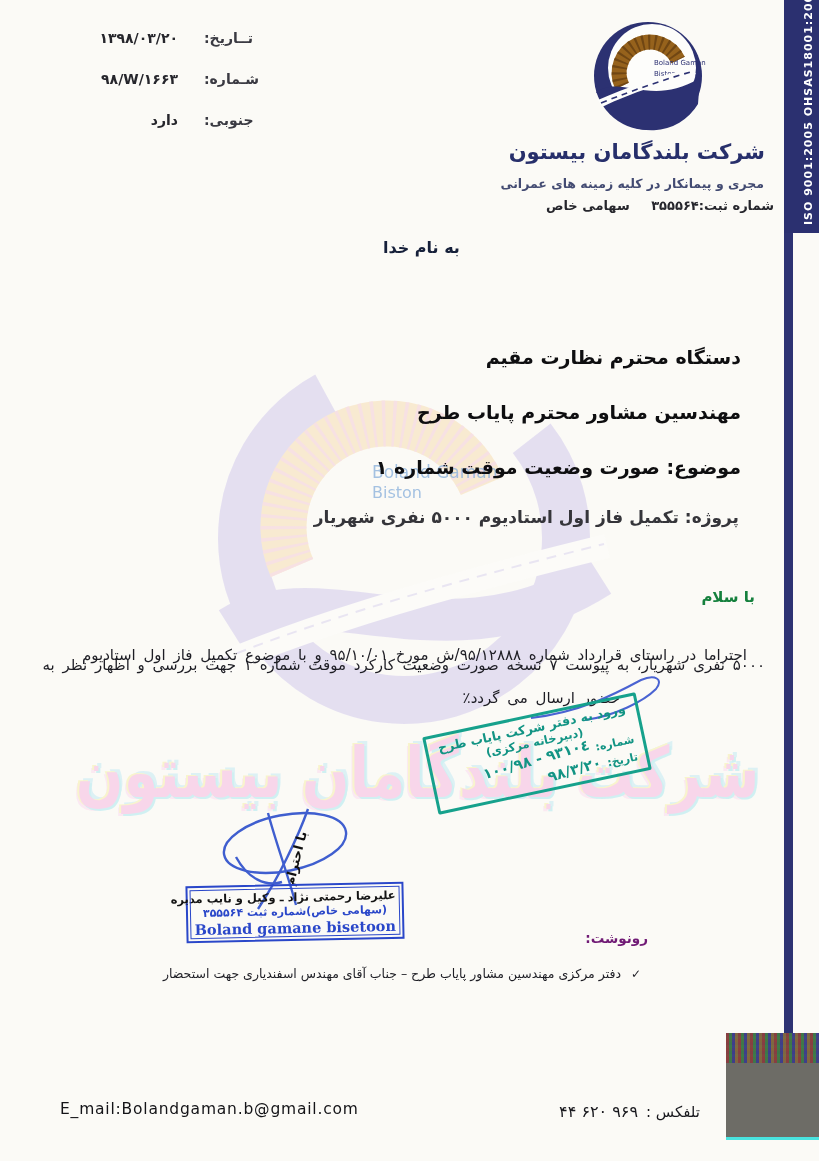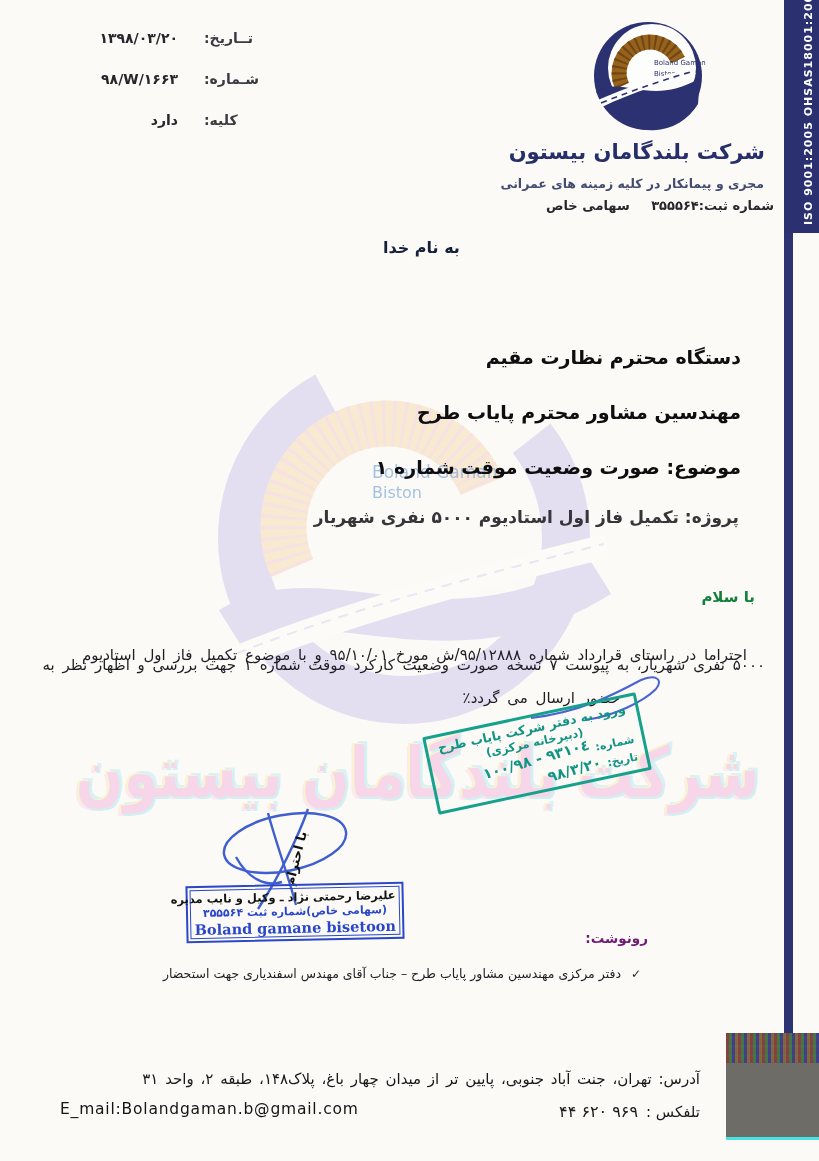--- a/index.html
+++ b/index.html
@@ -107,21 +107,21 @@
     <div class="meta-row">
       <span class="meta-value" dir="ltr">۱۳۹۸/۰۳/۲۰</span>
       <span class="meta-label">تــاریخ:</span>
     </div>
     <div class="meta-row">
       <span class="meta-value" dir="ltr">۹۸/W/۱۶۶۳</span>
       <span class="meta-label">شـماره:</span>
     </div>
     <div class="meta-row">
       <span class="meta-value">دارد</span>
-      <span class="meta-label">کلیه:</span>
+      <span class="meta-label">جنوبی:</span>
     </div>
   </div>
 
   <svg class="logo" viewBox="0 0 120 120">
     <circle cx="60" cy="58" r="54" fill="#2c3172"></circle>
     <circle cx="64" cy="50" r="44" fill="#fdfdfb"></circle>
     <path d="M34,68 A30,30 0 1 1 90,42" stroke="#96621c" stroke-width="15" fill="none"></path>
     <path d="M34,68 A30,30 0 1 1 90,42" stroke="#5f3a10" stroke-width="15" fill="none" stroke-dasharray="2 4" opacity=".7"></path>
     <text x="66" y="47" font-size="7" fill="#2c3172" font-family="DejaVu Sans, sans-serif">Boland Gaman</text>
     <text x="66" y="58" font-size="7" fill="#2c3172" font-family="DejaVu Sans, sans-serif">Biston</text>
@@ -198,21 +198,20 @@
     <div class="bs-l2">(سهامی خاص)شماره ثبت ۳۵۵۵۶۴</div>
     <div class="bs-l3">Boland gamane bisetoon</div>
   </div>
 
   <div class="copy-label">رونوشت:</div>
   <div class="copy-item">
     <span class="check">✓</span>
     <span>دفتر مرکزی مهندسین مشاور پایاب طرح – جناب آقای مهندس اسفندیاری جهت استحضار</span>
   </div>
 
-  <div class="footer-address">آدرس: تهران، جنت آباد جنوبی، پایین تر از میدان چهار باغ، پلاک۱۴۸، طبقه ۲، واحد ۳۱</div>
   <div class="footer-fax">
     <span>تلفکس :</span>
     <span class="num" dir="ltr">۴۴ ۶۲۰ ۹۶۹</span>
   </div>
   <div class="footer-email">E_mail:Bolandgaman.b@gmail.com</div>
 
   <div class="dark-block"></div>
 
 </div>
 

